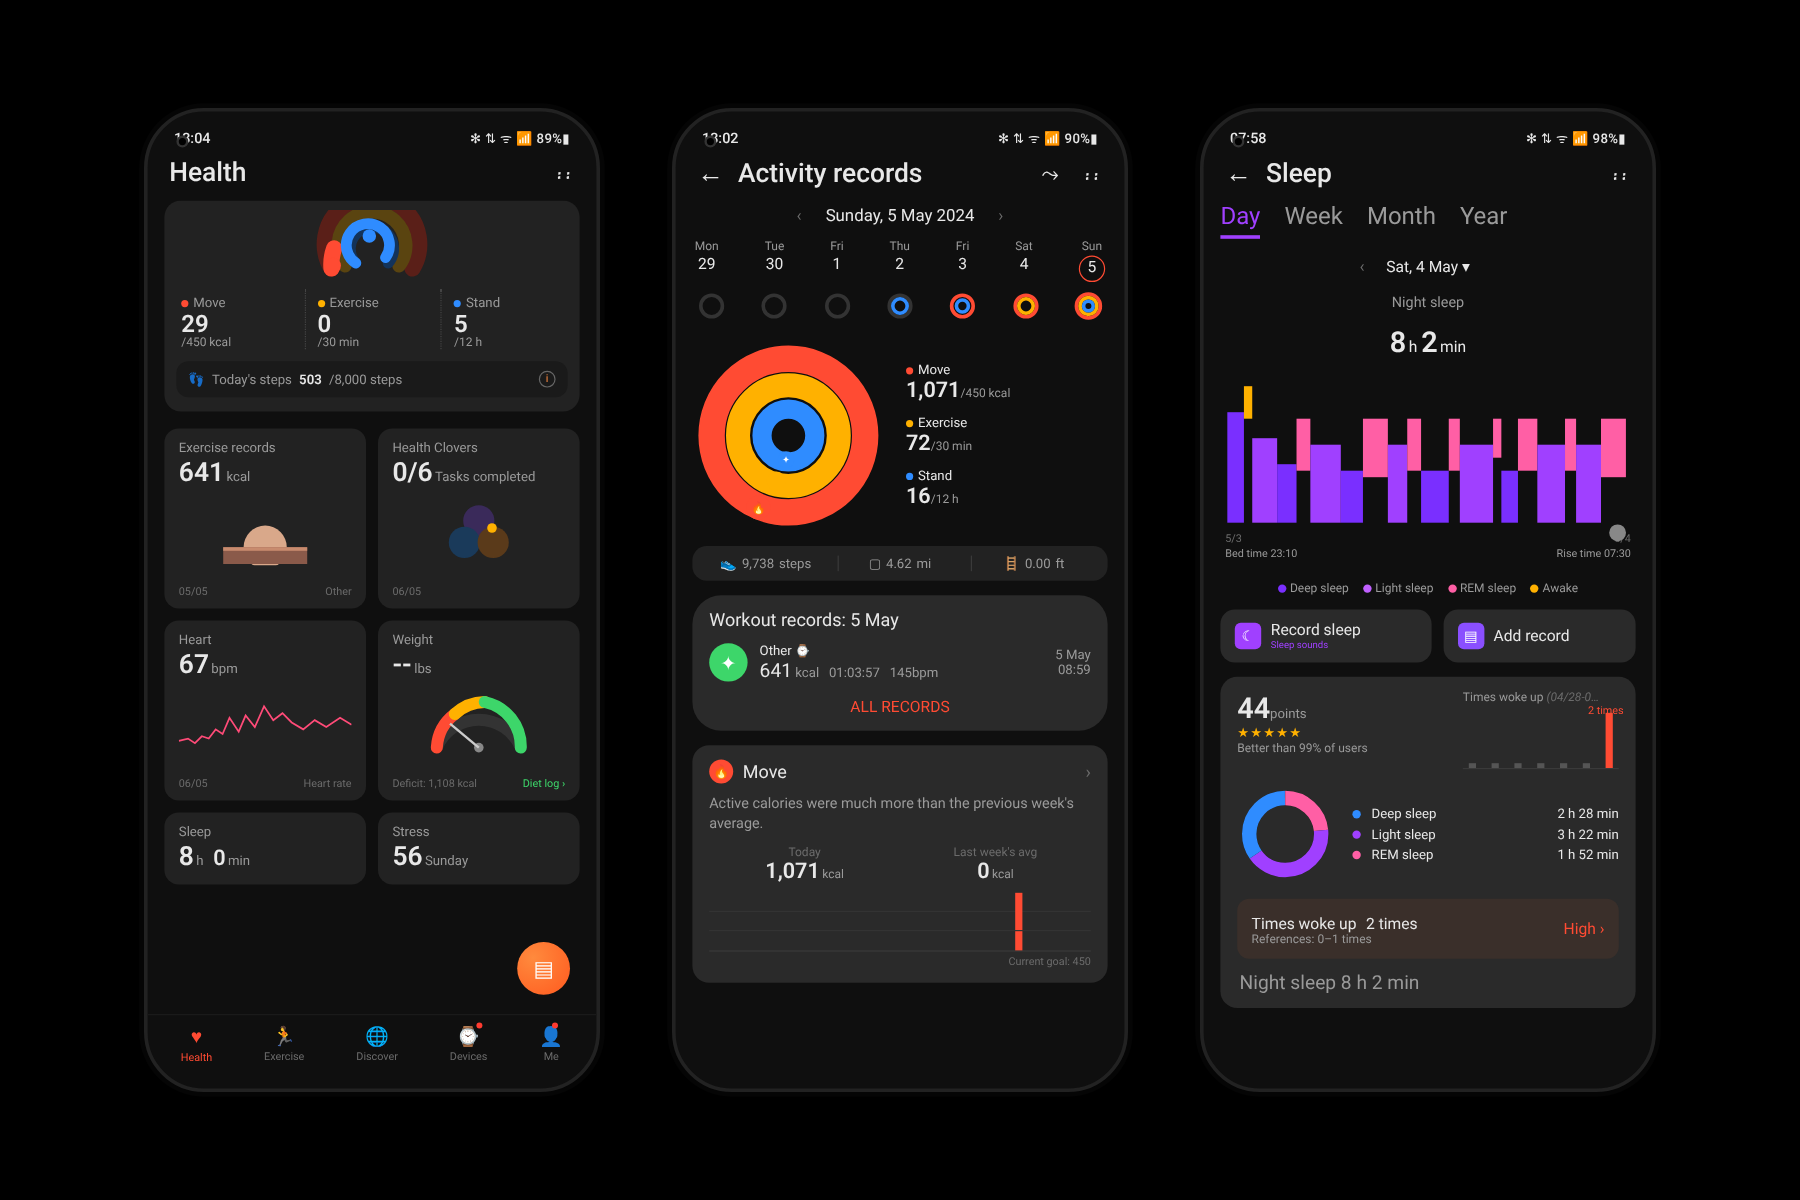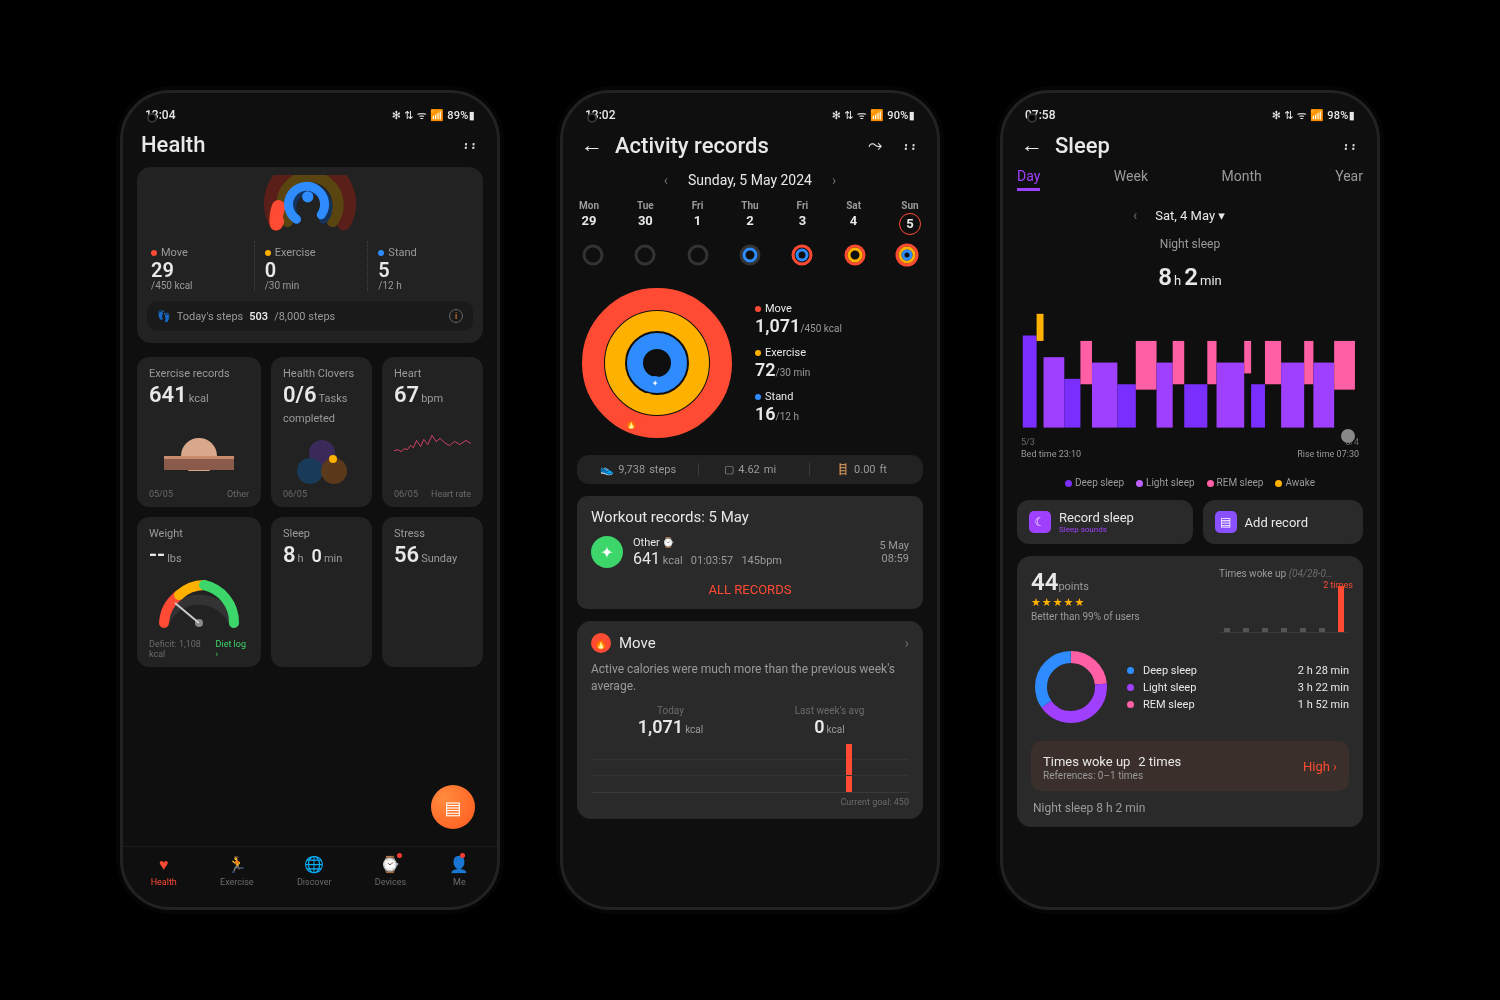--- a/index.html
+++ b/index.html
@@ -38,74 +38,74 @@
   .metrics3{display:flex;gap:8px;margin-top:6px;}
   .metric{flex:1;border-left:1px dotted #444;padding-left:10px;}
   .metric:first-child{border-left:none;padding-left:4px;}
   .metric .dot{width:6px;height:6px;border-radius:50%;display:inline-block;margin-right:4px;}
   .metric .lbl{font-size:11px;color:var(--text-dim);}
   .metric .big{font-size:20px;font-weight:600;line-height:1;}
   .metric .sub{font-size:10px;color:var(--text-dim);}
   .steps-bar{background:#1a1a1a;border-radius:10px;margin-top:10px;padding:8px 10px;display:flex;align-items:center;gap:6px;font-size:11px;color:var(--text-dim);}
   .steps-bar .num{color:var(--text);font-weight:600;font-size:11px;}
   .info-circ{width:14px;height:14px;border:1px solid #666;border-radius:50%;font-size:9px;color:#ff8c42;display:inline-flex;align-items:center;justify-content:center;margin-left:auto;}
-  .grid2{display:grid;grid-template-columns:1fr 1fr 1fr;gap:10px;}
+  .grid2{display:grid;grid-template-columns:1fr 1fr;gap:10px;}
   .tile{background:var(--card-dark);border-radius:12px;padding:10px 12px;position:relative;min-height:150px;}
   .tile .t-lbl{font-size:11px;color:var(--text-dim);margin-bottom:2px;}
   .tile .t-big{font-size:22px;font-weight:600;}
   .tile .t-unit{font-size:11px;color:var(--text-dim);font-weight:400;margin-left:2px;}
   .tile .t-foot{position:absolute;bottom:8px;left:12px;right:12px;font-size:9px;color:var(--text-faint);display:flex;justify-content:space-between;}
   .viz{height:60px;margin-top:6px;display:flex;align-items:center;justify-content:center;}
   .heart-line{width:100%;height:50px;}
   .gauge-svg{width:100px;height:60px;}
   .bottomnav{display:flex;justify-content:space-around;padding:8px 6px 20px;border-top:1px solid #1a1a1a;}
   .nav-item{display:flex;flex-direction:column;align-items:center;gap:3px;font-size:9px;color:var(--text-faint);cursor:pointer;position:relative;}
   .nav-item.active{color:var(--accent-move);}
   .nav-ico{font-size:16px;}
   .nav-dot{position:absolute;top:-2px;right:4px;width:5px;height:5px;background:#ff3b30;border-radius:50%;}
   .fab{position:absolute;right:22px;bottom:78px;width:44px;height:44px;border-radius:50%;background:radial-gradient(circle at 30% 30%,#ff8a3d,#ff5a1f);display:flex;align-items:center;justify-content:center;color:#fff;font-size:18px;}
 
   
   .date-nav{display:flex;align-items:center;justify-content:center;gap:16px;font-size:14px;color:var(--text);margin-bottom:8px;}
   .chev{color:var(--text-faint);font-size:14px;cursor:pointer;padding:4px;}
-  .week{display:flex;justify-content:space-between;padding:0 2px;margin-bottom:6px;font-weight:bold;}
+  .week{display:flex;justify-content:space-between;padding:0 2px;margin-bottom:6px;}
   .day-col{text-align:center;font-size:10px;color:var(--text-dim);}
   .day-num{font-size:13px;color:var(--text);margin-top:2px;}
   .day-sel{border:1.5px solid var(--accent-move);border-radius:50%;width:22px;height:22px;line-height:19px;margin:2px auto 0;}
   .mini-row{display:flex;justify-content:space-between;padding:2px 4px 10px;}
   .mini-ring{width:24px;height:24px;}
   .big-ring-row{display:flex;gap:18px;align-items:center;margin:6px 0 12px;}
   .big-ring{width:160px;height:160px;flex-shrink:0;}
   .metrics-v{flex:1;display:flex;flex-direction:column;gap:10px;font-size:11px;}
   .mv .num{font-size:18px;font-weight:600;}
   .mv .den{font-size:10px;color:var(--text-dim);}
   .stat-bar{display:flex;background:var(--card-dark);border-radius:12px;padding:8px 10px;font-size:11px;color:var(--text-dim);gap:8px;align-items:center;}
   .stat-bar .seg{flex:1;display:flex;align-items:center;gap:4px;justify-content:center;border-left:1px solid #3a3a3a;}
   .stat-bar .seg:first-child{border-left:none;}
-  .wk-card{background:var(--card);border-radius:10px;padding:12px 14px;margin-top:12px;}
+  .wk-card{background:var(--card);border-radius:24px;padding:12px 14px;margin-top:12px;}
   .wk-title{font-size:15px;margin-bottom:10px;}
   .wk-row{display:flex;align-items:center;gap:10px;font-size:11px;}
   .wk-icon{width:32px;height:32px;border-radius:50%;background:var(--accent-green);display:flex;align-items:center;justify-content:center;color:#fff;font-size:16px;}
   .all-rec{text-align:center;color:var(--accent-move);font-size:13px;margin-top:14px;cursor:pointer;}
   .mv-card{background:var(--card);border-radius:14px;padding:12px 14px;margin-top:12px;}
   .mv-head{display:flex;align-items:center;gap:8px;font-size:15px;}
   .mv-desc{font-size:12px;color:var(--text-dim);margin-top:8px;line-height:1.4;}
   .mv-stats{display:flex;margin-top:10px;}
   .mv-stat{flex:1;text-align:center;}
   .mv-stat .l{font-size:10px;color:var(--text-faint);}
   .mv-stat .v{font-size:18px;font-weight:600;}
   .mv-stat .u{font-size:10px;color:var(--text-dim);margin-left:2px;}
   .mv-bar{height:50px;border-bottom:1px solid #3a3a3a;position:relative;margin-top:6px;}
   .mv-bar::before,.mv-bar::after{content:"";position:absolute;left:0;right:0;border-top:1px solid #333;}
   .mv-bar::before{top:33%;}.mv-bar::after{top:66%;}
   .mv-bar .bar{position:absolute;right:18%;bottom:0;width:6px;background:var(--accent-move);height:48px;}
   .mv-goal{text-align:right;font-size:9px;color:var(--text-faint);margin-top:4px;}
 
   
-  .tabs{display:flex;gap:20px;justify-content:space-between;font-size:14px;color:var(--text-dim);margin-bottom:12px;}
+  .tabs{display:flex;gap:20px;justify-content:flex-start;font-size:20px;color:var(--text-dim);margin-bottom:12px;}
   .tab{cursor:pointer;padding-bottom:4px;}
   .tab.active{color:var(--accent-purple);border-bottom:3px solid var(--accent-purple);}
   .date-row{display:flex;align-items:center;justify-content:center;gap:14px;font-size:13px;color:var(--text);margin-bottom:10px;}
   .sleep-title{text-align:center;font-size:12px;color:var(--text-dim);}
   .sleep-dur{text-align:center;font-size:13px;color:var(--text);margin-bottom:12px;margin-top:12px;}
   .sleep-dur .hn{font-size:24px;font-weight:600;margin-right:2px;}
   .sleep-chart{height:130px;position:relative;margin-bottom:4px;}
   .sleep-chart svg{width:100%;height:100%;}
   .sleep-axis{display:flex;justify-content:space-between;font-size:9px;color:var(--text-faint);padding:0 4px;}
   .sleep-times{display:flex;justify-content:space-between;font-size:9px;color:var(--text-dim);padding:0 4px;margin-top:2px;}
@@ -131,21 +131,21 @@
   .woke-lbl{position:absolute;right:-4px;top:12px;font-size:9px;color:var(--accent-move);}
   .ring-break{display:flex;gap:16px;align-items:center;margin-top:14px;}
   .donut{width:80px;height:80px;}
   .break-list{flex:1;font-size:11px;}
   .break-row{display:flex;align-items:center;gap:6px;margin:4px 0;}
   .break-row .val{margin-left:auto;color:var(--text);}
   .woke-banner{background:#3a2f2a;border-radius:10px;padding:10px 12px;margin-top:14px;display:flex;align-items:center;justify-content:space-between;}
   .woke-banner .t1{font-size:13px;}
   .woke-banner .t2{font-size:10px;color:var(--text-dim);}
   .woke-banner .hi{color:var(--accent-move);font-size:13px;}
-  .extra-row{font-size:12px;color:var(--text-dim);margin-top:10px;padding-left:2px;}
+  .extra-row{font-size:16px;color:var(--text-dim);margin-top:10px;padding-left:2px;}
 </style>
 </head>
 <body>
 
 <div class="phone">
   <div class="cam"></div>
   <div class="sbar">
     <span>13:04</span>
     <span class="sbar-r">✻ ⇅ ᯤ 📶 89%▮</span>
   </div>

